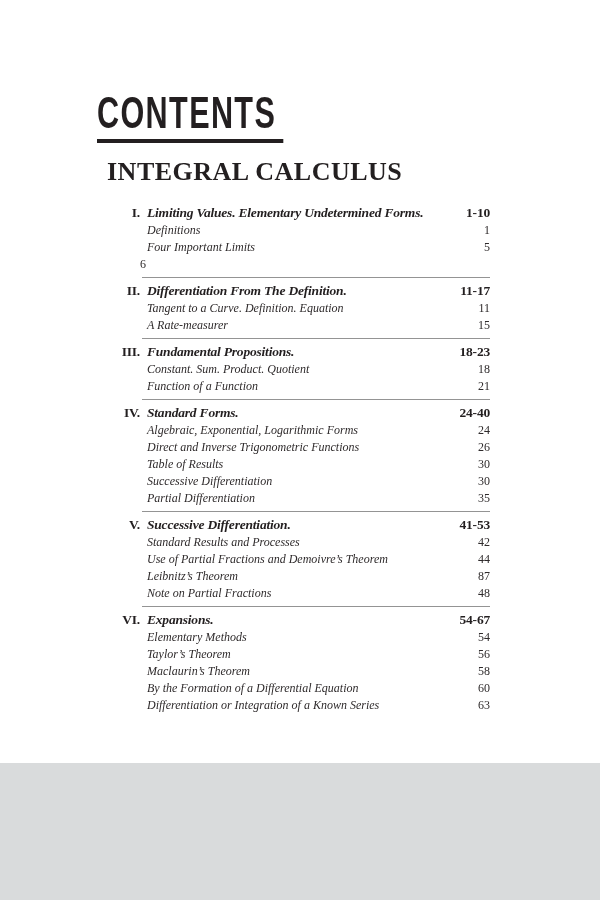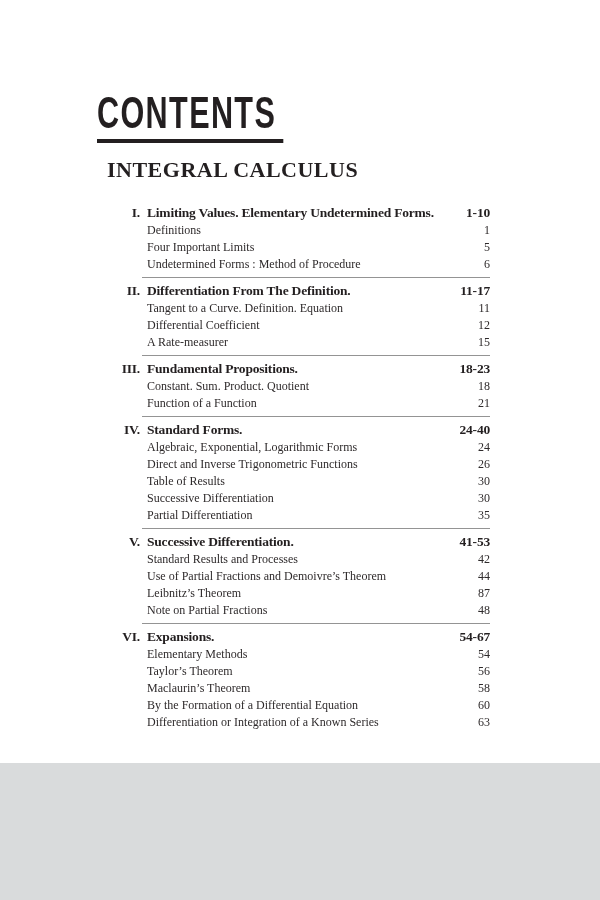--- a/index.html
+++ b/index.html
@@ -31,21 +31,21 @@
     border-bottom:4px solid var(--text);
     padding:0 10px 4px 0;
     transform:scaleX(0.68);
     transform-origin:left top;
     white-space:nowrap;
   }
   .subject-title{
     position:absolute;left:107px;top:158px;
     font-family:"Liberation Serif", serif;
     font-weight:700;
-    font-size:22px;
+    font-size:26px;
     letter-spacing:0.5px;
     line-height:1.1;
     color:var(--text);
     white-space:nowrap;
   }
   .toc{
     position:absolute;left:97px;top:200px;width:393px;
   }
   .toc-section{padding-top:4px;}
   .row{display:flex;align-items:baseline;}
@@ -55,21 +55,21 @@
     line-height:18px;
     letter-spacing:-0.2px;
     color:var(--text);
   }
   .row.sub{
     font-size:12px;
     line-height:17px;
     color:var(--subtext);
   }
   .num{flex:none;width:43px;text-align:right;white-space:nowrap;}
-  .titlecol{flex:1;padding-left:7px;white-space:nowrap;overflow:visible;}
+  .titlecol{flex:1;padding-left:7px;white-space:nowrap;overflow:visible;font-style:italic;}
   .pages{flex:none;text-align:left;white-space:nowrap;}
   .divider{height:1px;background:var(--divider);margin:4px 0 0 45px;}
   .footer-gray{
     position:absolute;left:0;top:763px;width:600px;height:137px;
     background:var(--footer);
   }
 </style>
 </head>
 <body>
 
@@ -91,45 +91,39 @@
   </div>
 
   <div class="row sub">
     <span class="num"></span>
     <span class="titlecol">Four Important Limits</span>
     <span class="pages">5</span>
   </div>
 
   <div class="row sub">
     <span class="num"></span>
-    <span class="titlecol">Undetermined Forms : Method of Procedure</span>
     <span class="pages">6</span>
   </div>
 </div>
     <div class="divider"></div>
   </section>
 
   <section class="toc-section">
     <div class="row head">
       <span class="num">II.</span>
       <span class="titlecol">Differentiation From The Definition.</span>
       <span class="pages">11-17</span>
     </div>
     <div class="items">
   <div class="row sub">
     <span class="num"></span>
     <span class="titlecol">Tangent to a Curve. Definition. Equation</span>
     <span class="pages">11</span>
   </div>
 
-  <div class="row sub">
-    <span class="num"></span>
-    <span class="titlecol">Differential Coefficient</span>
-    <span class="pages">12</span>
-  </div>
 
   <div class="row sub">
     <span class="num"></span>
     <span class="titlecol">A Rate-measurer</span>
     <span class="pages">15</span>
   </div>
 </div>
     <div class="divider"></div>
   </section>
 

